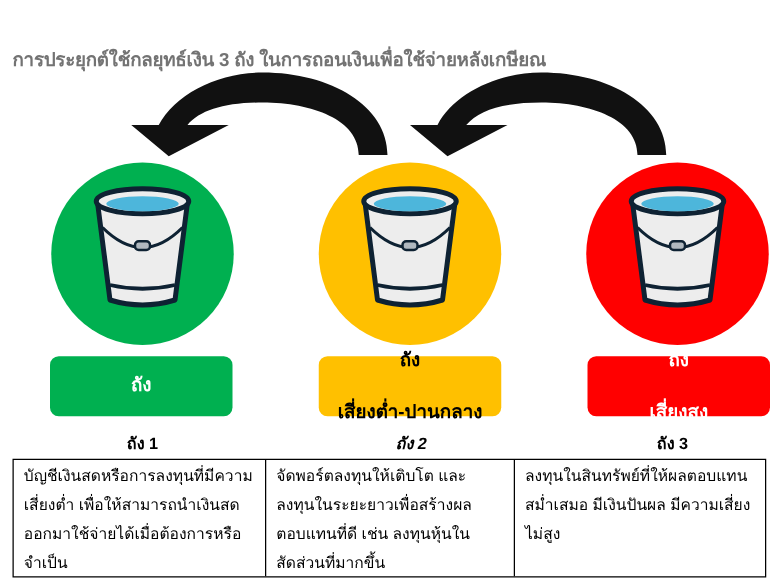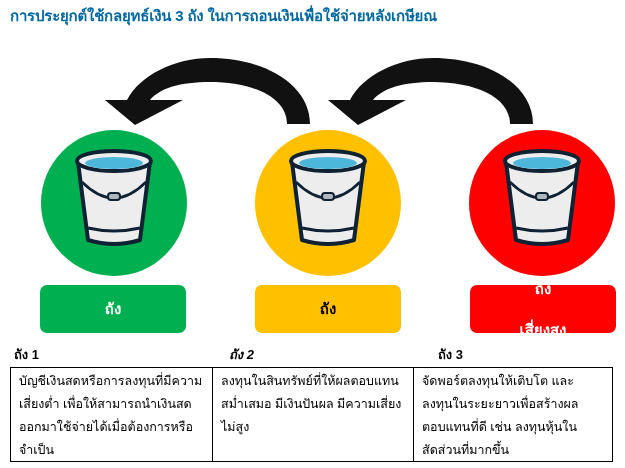--- a/index.html
+++ b/index.html
@@ -19,36 +19,36 @@
     top: 130px;
   }
   .bucket { position: absolute; left: 33px; top: 18px; width: 80px; height: 102px; }
   .label-box {
     position: absolute; top: 285px; width: 146px; height: 48px; border-radius: 7px;
     display: flex; flex-direction: column; align-items: center; justify-content: center;
     font-weight: bold; font-size: 15px; line-height: 20px; text-align: center; gap: 21px;
   }
   .col-head {
     position: absolute; top: 344px; font-size: 13px; font-weight: bold;
-    text-align: left; width: 200px;
+    text-align: center; width: 200px;
   }
   .table {
     position: absolute; left: 10px; top: 367px; width: 603px; height: 95px;
     border: 1px solid #000; box-sizing: border-box; display: flex;
   }
   .cell {
     box-sizing: border-box; padding: 2px 8px 0 8px;
     font-size: 12.5px; line-height: 23px; color: #000;
   }
   .cell + .cell { border-left: 1px solid #000; }
 </style>
 </head>
 <body>
 
-<div class="title" style="color: #0369a1;">การประยุกต์ใช้กลยุทธ์เงิน 3 ถัง ในการถอนเงินเพื่อใช้จ่ายหลังเกษียณ</div>
+<div class="title" style="color: #737373; margin-top: 32px;">การประยุกต์ใช้กลยุทธ์เงิน 3 ถัง ในการถอนเงินเพื่อใช้จ่ายหลังเกษียณ</div>
 
 <svg class="arrows" viewBox="0 0 625 140">
 
   <g>
     <path d="M310,124 L287,124 C287,96 250,82 210,82 C180,82 160,88 150,100 L183,100 L135,125 L105,100 L127,100 C140,75 175,58 210,58 C265,58 310,85 310,124 Z" fill="#111111"></path>
   </g>
 
   <g transform="translate(223,0)">
     <path d="M310,124 L287,124 C287,96 250,82 210,82 C180,82 160,88 150,100 L183,100 L135,125 L105,100 L127,100 C140,75 175,58 210,58 C265,58 310,85 310,124 Z" fill="#111111"></path>
   </g>
@@ -73,20 +73,21 @@
     <path d="M4,14 L14,92 Q40,100 66,92 L76,14 Z" fill="#EDEDED" stroke="#0E2233" stroke-width="4" stroke-linejoin="round"></path>
     <ellipse cx="40" cy="13" rx="37" ry="10" fill="#EDEDED" stroke="#0E2233" stroke-width="4"></ellipse>
     <ellipse cx="40" cy="15" rx="29" ry="6" fill="#4DB6DB"></ellipse>
     <path d="M8,34 Q40,66 72,34" fill="none" stroke="#0E2233" stroke-width="2.5"></path>
     <rect x="34" y="45" width="12" height="7" rx="3" fill="#B0B8BF" stroke="#0E2233" stroke-width="2"></rect>
     <path d="M14,80 Q40,86 66,80" fill="none" stroke="#0E2233" stroke-width="3"></path>
   </svg>
 </div>
 <div class="label-box" style="left:255px;background:#FFC000;color:#000000;">
   <span>ถัง</span>
+  <span>เสี่ยงต่ำ-ปานกลาง</span>
 </div>
 
 <div class="circle" style="left:469px;background:#FF0000;">
   <svg class="bucket" viewBox="0 0 80 102">
     <path d="M4,14 L14,92 Q40,100 66,92 L76,14 Z" fill="#EDEDED" stroke="#0E2233" stroke-width="4" stroke-linejoin="round"></path>
     <ellipse cx="40" cy="13" rx="37" ry="10" fill="#EDEDED" stroke="#0E2233" stroke-width="4"></ellipse>
     <ellipse cx="40" cy="15" rx="29" ry="6" fill="#4DB6DB"></ellipse>
     <path d="M8,34 Q40,66 72,34" fill="none" stroke="#0E2233" stroke-width="2.5"></path>
     <rect x="34" y="45" width="12" height="7" rx="3" fill="#B0B8BF" stroke="#0E2233" stroke-width="2"></rect>
     <path d="M14,80 Q40,86 66,80" fill="none" stroke="#0E2233" stroke-width="3"></path>
@@ -96,15 +97,15 @@
   <span>ถัง</span>
   <span>เสี่ยงสูง</span>
 </div>
 
 <div class="col-head" style="left:14px;">ถัง 1</div>
 <div class="col-head" style="left:229px;font-style:italic;">ถัง 2</div>
 <div class="col-head" style="left:438px;">ถัง 3</div>
 
 <div class="table">
   <div class="cell" style="width:201px;">บัญชีเงินสดหรือการลงทุนที่มีความเสี่ยงต่ำ เพื่อให้สามารถนำเงินสดออกมาใช้จ่ายได้เมื่อต้องการหรือจำเป็น</div>
+  <div class="cell" style="width:199px;">จัดพอร์ตลงทุนให้เติบโต และลงทุนในระยะยาวเพื่อสร้างผลตอบแทนที่ดี เช่น ลงทุนหุ้นในสัดส่วนที่มากขึ้น</div>
   <div class="cell" style="width:201px;">ลงทุนในสินทรัพย์ที่ให้ผลตอบแทนสม่ำเสมอ มีเงินปันผล มีความเสี่ยงไม่สูง</div>
-  <div class="cell" style="width:199px;">จัดพอร์ตลงทุนให้เติบโต และลงทุนในระยะยาวเพื่อสร้างผลตอบแทนที่ดี เช่น ลงทุนหุ้นในสัดส่วนที่มากขึ้น</div>
 </div>
 
 </body></html>

